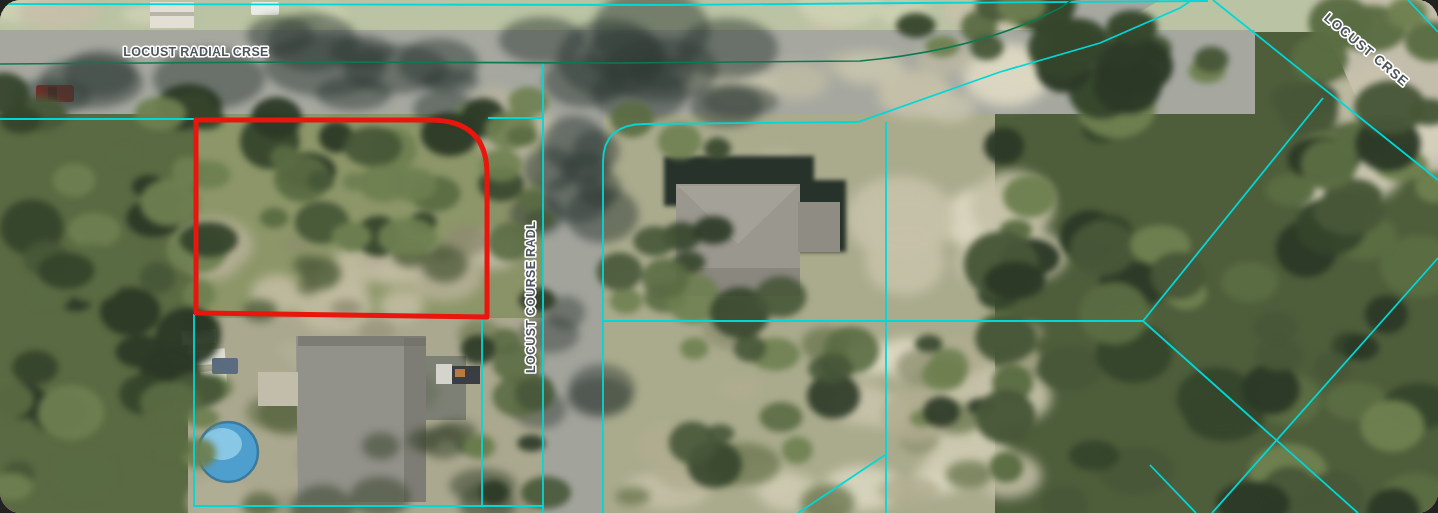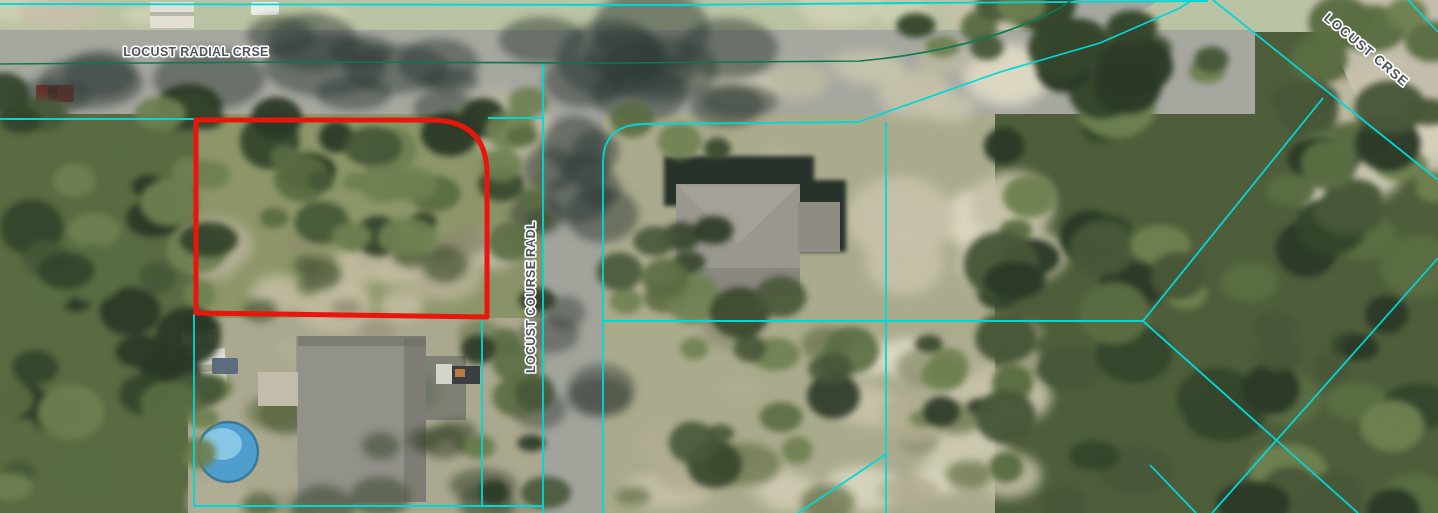--- a/index.html
+++ b/index.html
@@ -1,16 +1,16 @@
 <!DOCTYPE html>
 <html><head>
 <meta charset="utf-8">
 <style>
   html,body{margin:0;padding:0;background:#222;}
-  #viewport{position:relative;width:1438px;height:513px;overflow:hidden;background:#be185d;}
+  #viewport{position:relative;width:1438px;height:513px;overflow:hidden;background:#be185d;border-radius:21px;}
   svg{display:block;}
   svg text{font-family:"Liberation Sans","DejaVu Sans",sans-serif;font-weight:700;}
   .blur3{filter:blur(3px);}
   .blur4{filter:blur(4px);}
   .blur5{filter:blur(6px);}
   .blur2{filter:blur(2px);}
 </style>
 </head>
 <body>
 

